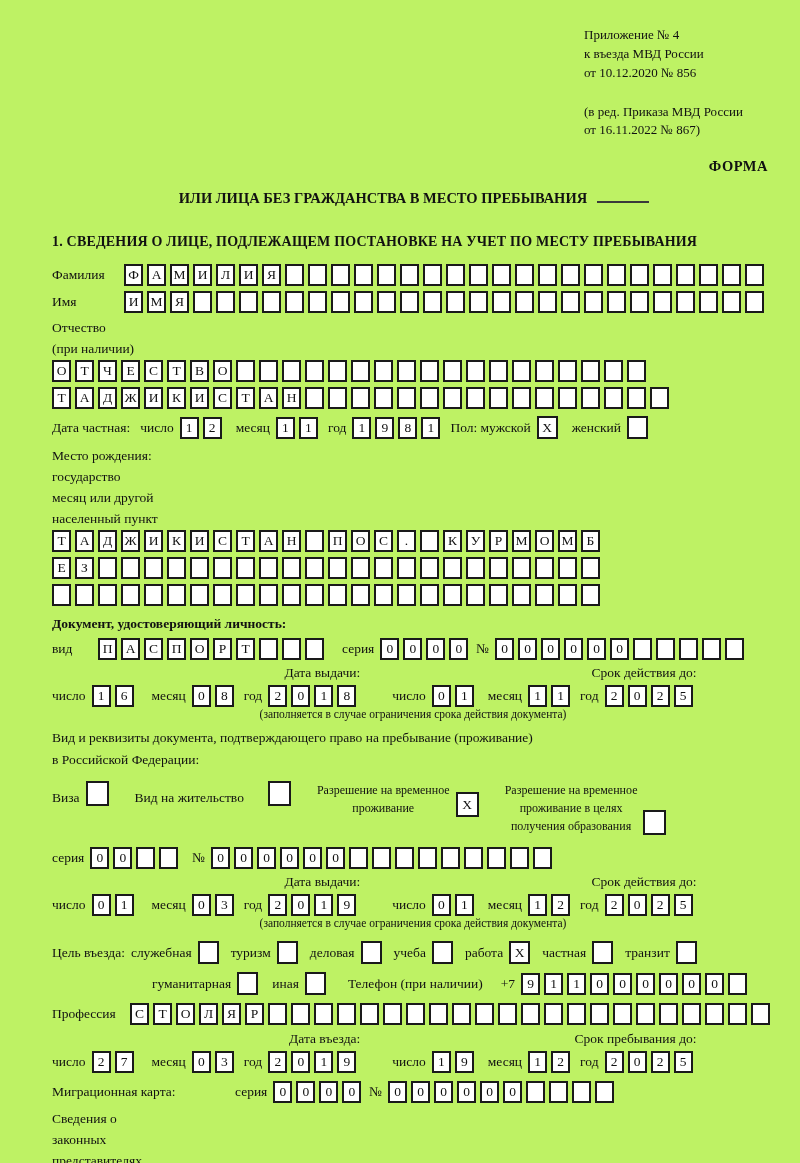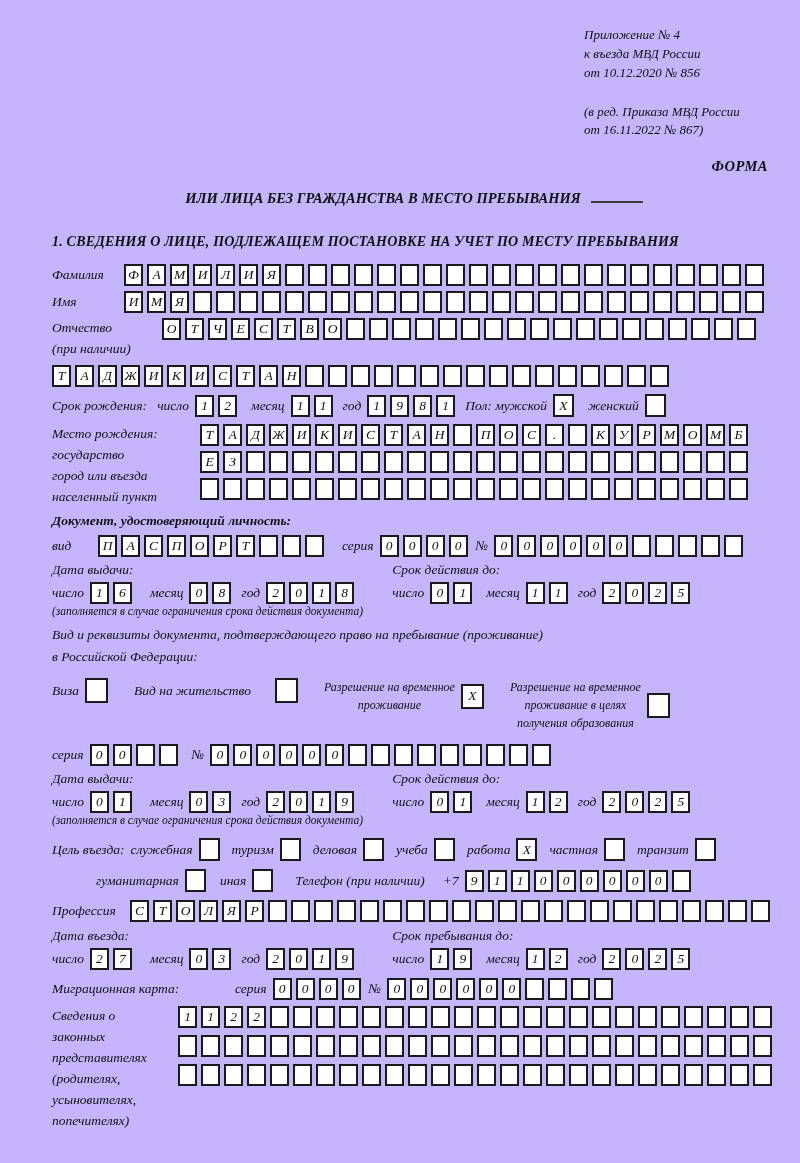--- a/index.html
+++ b/index.html
@@ -1,31 +1,31 @@
 <!DOCTYPE html>
 <html><head>
 <meta charset="utf-8">
 <style>
   * { margin:0; padding:0; box-sizing:border-box; }
   html,body { background:#ffffff; }
   body { width:800px; font-family:"Liberation Serif","DejaVu Serif",serif; color:#111; }
-  .page { width:800px; height:1163px; padding:26px 24px 10px 52px; overflow:hidden; background:#c4b5fd;font-style:italic; }
+  .page { width:800px; height:1163px; padding:26px 24px 10px 52px; overflow:hidden; background:#bef264; }
 
   .appendix { margin-left:auto; width:192px; font-size:13px; line-height:1.45; }
   .appendix div { white-space:nowrap; }
   .appendix .rev { margin-top:20px; }
   .forma { text-align:right; font-weight:bold; font-size:14.5px; margin:18px 8px 0 0; letter-spacing:.5px; }
 
   .title { text-align:center; font-weight:bold; font-size:14.5px; line-height:1.6; margin-top:12px; }
   .blank-line { display:inline-block; width:52px; border-bottom:2px solid #3a3a3a; height:5px; margin-left:10px; }
 
   .sec-heading { font-weight:bold; font-size:14px; margin-top:24px; margin-bottom:14px; letter-spacing:.2px; }
 
   .row { display:flex; align-items:center; margin-bottom:5px; }
-  .row.top { align-items:flex-start; }
+  .row.top { align-items:flex-start;flex-direction:column; }
   .lbl { font-size:13.5px; white-space:nowrap; }
   .lbl-col { flex:none; font-size:13.5px; line-height:1.55; }
 
   .boxes { display:inline-flex; flex:none; }
   .cb { flex:none; width:19px; height:22px; border:2px solid #1a1a1a; margin-right:4px;
         display:inline-flex; align-items:center; justify-content:center; font-size:13.5px; background:#fff; }
   .boxes.lg .cb { width:23px; height:25px; }
   .boxes.md .cb { width:21px; height:23px; }
 
   .w72{width:72px;} .w110{width:110px;} .w92{width:92px;} .w148{width:148px;}
@@ -33,30 +33,30 @@
 
   .ml4{margin-left:4px;} .ml6{margin-left:6px;} .ml8{margin-left:8px;} .ml10{margin-left:10px;}
   .ml14{margin-left:14px;} .ml18{margin-left:18px;} .ml22{margin-left:22px;} .mr6{margin-right:6px;}
 
   .center-bold { text-align:left; font-weight:bold; font-size:13.5px; margin:4px 0 6px; }
   .plain { font-size:13.5px; line-height:1.65; }
 
   .dp { display:flex; margin-top:4px; }
   .dp-left { width:47%; flex:none; }
   .dp-inner { display:inline-block; }
-  .dp-head { text-align:left; font-size:13.5px; margin-bottom:4px; }
+  .dp-head { text-align:right; font-size:13.5px; margin-bottom:4px; }
   .dp-row { display:flex; align-items:center; }
 
   .note { font-size:11.5px; }
-  .note.right { text-align:left; margin:1px 2px 7px 0; }
+  .note.right { text-align:center; margin:1px 2px 7px 0; }
 
   .grp-rows .boxes { margin-bottom:5px; }
 
   .resrow { display:flex; align-items:flex-start; margin:10px 0 12px; }
-  .res-item { display:flex; align-items:center; }
+  .res-item { display:flex; align-items:flex-end; }
   .res-text { font-size:12px; text-align:center; line-height:1.5; }
 </style>
 </head>
 <body>
 
 <div class="page">
 
   <div class="appendix">
     <div>Приложение № 4</div>
     <div>к въезда МВД России</div>
@@ -201,21 +201,21 @@
         <span class="cb"></span>
         <span class="cb"></span>
         <span class="cb"></span>
         <span class="cb"></span>
         <span class="cb"></span>
         <span class="cb"></span>
       </span>
   </div>
 
   <div class="row" style="margin-top:7px;">
-    <span class="lbl">Срок рождения:</span>
+    <span class="lbl">Дата частная:</span>
     <span class="lbl ml10 mr6">число</span>
     <span class="boxes">
         <span class="cb">1</span>
         <span class="cb">2</span>
       </span>
     <span class="lbl ml10 mr6">месяц</span>
     <span class="boxes">
         <span class="cb">1</span>
         <span class="cb">1</span>
       </span>
@@ -233,21 +233,21 @@
     <span class="lbl ml10 mr6">женский</span>
     <span class="boxes md">
         <span class="cb"></span>
       </span>
   </div>
 
   <div class="row top" style="margin-top:7px;">
     <span class="lbl-col w148">
       <div>Место рождения:</div>
       <div>государство</div>
-      <div>город или въезда</div>
+      <div>месяц или другой</div>
       <div>населенный пункт</div>
     </span>
     <span class="grp-rows">
       <span class="boxes" style="display:flex;">
           <span class="cb">Т</span>
           <span class="cb">А</span>
           <span class="cb">Д</span>
           <span class="cb">Ж</span>
           <span class="cb">И</span>
           <span class="cb">К</span>
@@ -558,21 +558,21 @@
     <span class="lbl ml8 mr6">частная</span>
     <span class="boxes md">
         <span class="cb"></span>
       </span>
     <span class="lbl ml8 mr6">транзит</span>
     <span class="boxes md">
         <span class="cb"></span>
       </span>
   </div>
 
-  <div class="row" style="margin-top:8px; margin-left:44px;">
+  <div class="row" style="margin-top:8px; margin-left:100px;">
     <span class="lbl mr6">гуманитарная</span>
     <span class="boxes md">
         <span class="cb"></span>
       </span>
     <span class="lbl ml10 mr6">иная</span>
     <span class="boxes md">
         <span class="cb"></span>
       </span>
     <span class="lbl ml18">Телефон (при наличии)</span>
     <span class="lbl ml18 mr6">+7</span>

